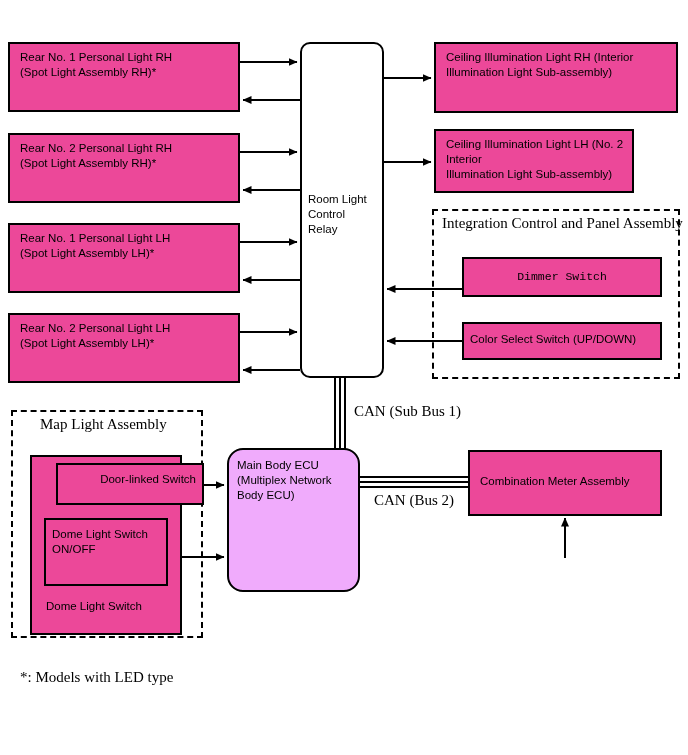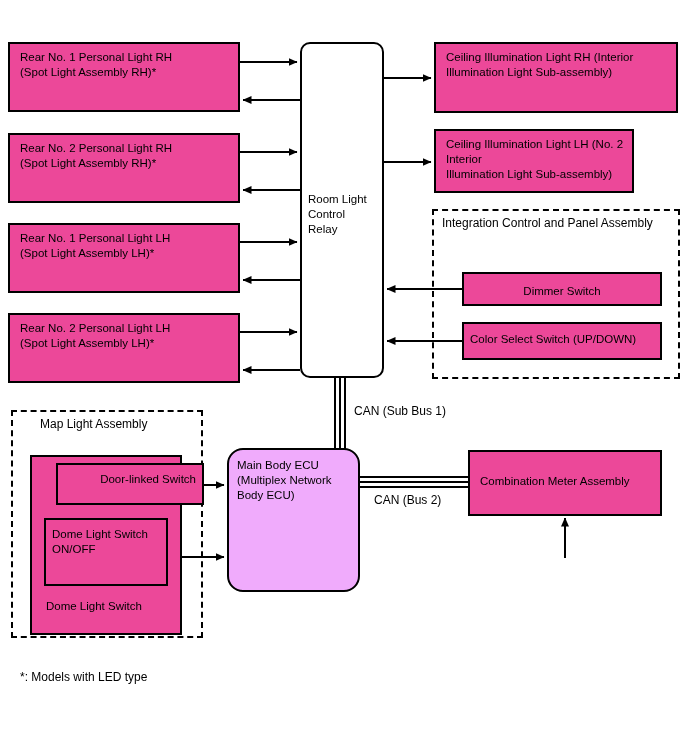--- a/index.html
+++ b/index.html
@@ -54,23 +54,24 @@
     box-sizing: border-box;
   }
   .dashed {
     position: absolute;
     border: 2px dashed #000;
     background: transparent;
     box-sizing: border-box;
   }
   .free-label {
     position: absolute;
-    font-size: 12px;
+    font-size: 15px;
     line-height: 15px;
     white-space: pre-line;
+    font-family: Liberation Serif, serif;
   }
   svg.lines {
     position: absolute;
     left: 0;
     top: 0;
     width: 688px;
     height: 755px;
     pointer-events: none;
   }
 </style>
@@ -162,21 +163,21 @@
 
   <div class="box" style="left:434px; top:129px; width:200px; height:64px;">
     <div class="box-label">Ceiling Illumination Light LH (No. 2 Interior
 Illumination Light Sub-assembly)</div>
   </div>
 
   <div class="dashed" style="left:432px; top:209px; width:248px; height:170px;">
   </div>
   <div class="free-label" style="left:442px; top:216px;">Integration Control and Panel Assembly</div>
 
-  <div class="box" style="left:462px; top:272px; width:200px; height:34px;">
+  <div class="box" style="left:462px; top:257px; width:200px; height:40px;font-family:Liberation Mono, monospace;">
     <div class="box-label center" style="top:10px;">Dimmer Switch</div>
   </div>
 
   <div class="box" style="left:462px; top:322px; width:200px; height:38px;">
     <div class="box-label" style="left:6px; top:8px;">Color Select Switch (UP/DOWN)</div>
   </div>
 
   <div class="free-label" style="left:354px; top:404px;">CAN (Sub Bus 1)</div>
 
   <div class="free-label" style="left:374px; top:493px;">CAN (Bus 2)</div>

